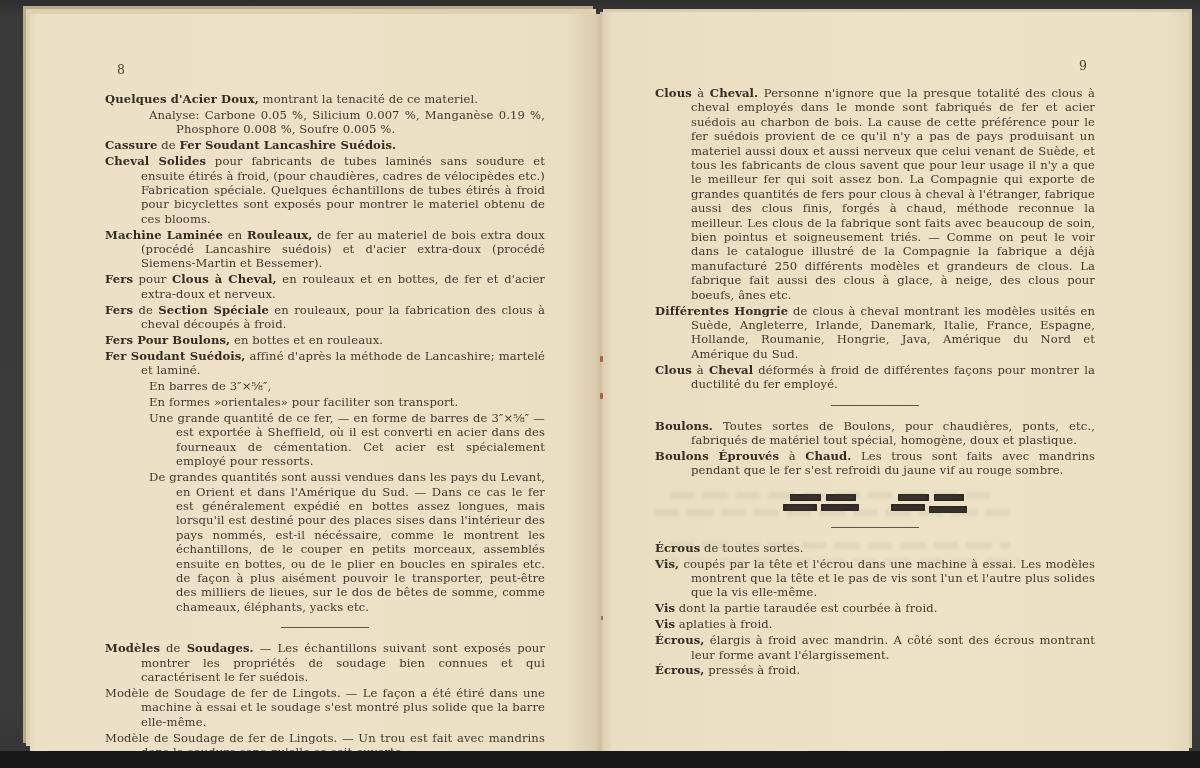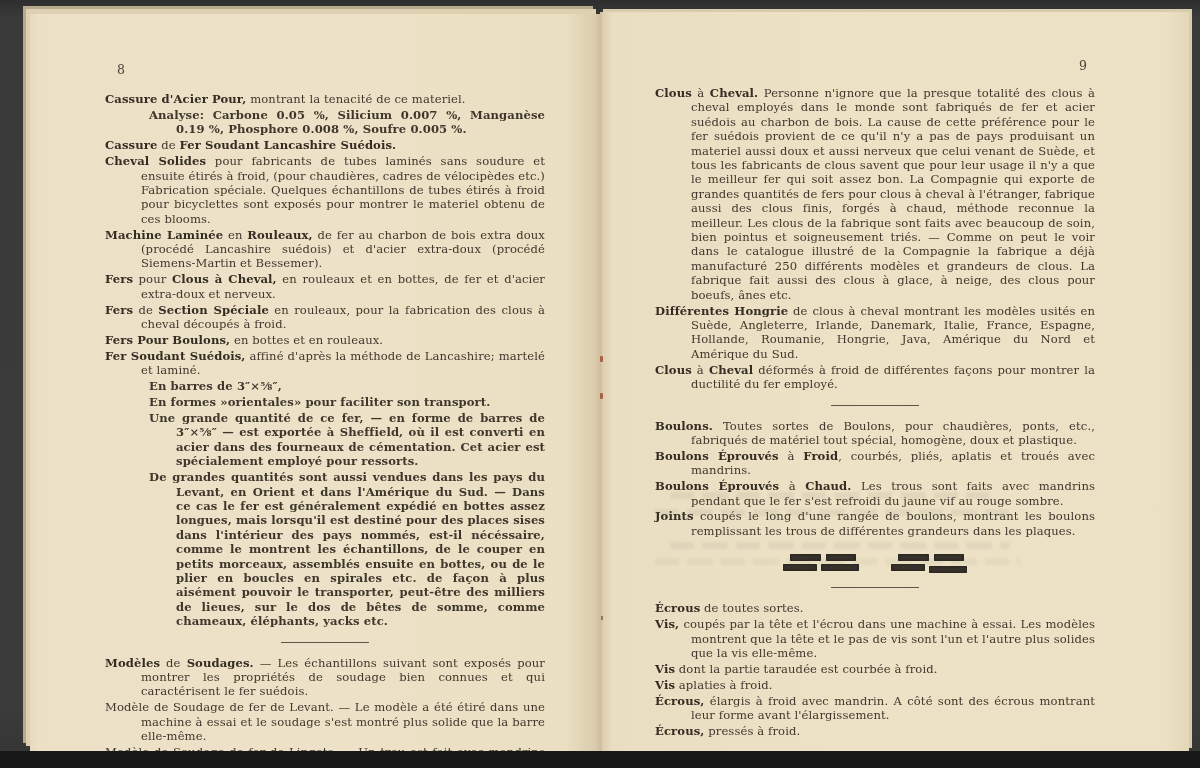--- a/index.html
+++ b/index.html
@@ -24,21 +24,21 @@
   .page-inner{position:relative;height:100%;box-sizing:border-box;}
   .page-left .page-inner{padding:48px 55px 0 75px;}
   .page-right .page-inner{padding:46px 94px 0 55px;}
   .page-number{font-size:12.5px;margin:0 0 15px 12px;color:#4a4135;}
   .page-right .page-number{text-align:right;margin:0 8px 13px 0;}
   .para{
     margin:1.5px 0 0 0;font-size:11.6px;line-height:14.4px;
     text-align:justify;letter-spacing:.1px;
   }
   .ind-entry{padding-left:36px;text-indent:-36px;}
-  .ind-sub{padding-left:71px;text-indent:-27px;font-weight:bold;}
+  .ind-sub{padding-left:71px;text-indent:-27px;}
   .lead{font-weight:bold;color:#352d23;}
   .divider{width:88px;border-top:1.4px solid #5f564a;margin:13px auto;}
   .joints{display:flex;justify-content:center;gap:32px;margin:16px 0 10px;}
   .joint{position:relative;width:76px;height:20px;}
   .jb{position:absolute;background:#36312b;border-radius:1px;box-shadow:inset 0 0 3px #1e1a16;}
   .jb.tl{left:7px;top:0;width:31px;height:7px;}
   .jb.tr{left:43px;top:0;width:30px;height:7px;}
   .jb.bl{left:0;top:10px;width:34px;height:7px;}
   .jb.br{left:38px;top:10px;width:38px;height:7px;}
   .joint.variant .jb.br{top:12px;}
@@ -53,53 +53,51 @@
 </style>
 </head>
 <body>
 
 <div class="scene">
 
   <div class="page page-left">
     <div class="page-inner">
       <div class="page-number">8</div>
       <div>
-          <p class="para ind-entry"><span class="lead">Cassure d'Acier Pour,</span><span class="txt"> montrant la tenacité de ce materiel.</span></p>
+          <p class="para ind-entry"><span class="lead">Quelques d'Acier Doux,</span><span class="txt"> montrant la tenacité de ce materiel.</span></p>
           <p class="para ind-sub"><span class="txt">Analyse: Carbone 0.05 %, Silicium 0.007 %, Manganèse 0.19 %, Phosphore 0.008 %, Soufre 0.005 %.</span></p>
           <p class="para ind-entry"><span class="lead">Cassure</span><span class="txt"> de </span><span class="lead">Fer Soudant Lancashire Suédois.</span></p>
           <p class="para ind-entry"><span class="lead">Cheval Solides</span><span class="txt"> pour fabricants de tubes laminés sans soudure et ensuite étirés à froid, (pour chaudières, cadres de vélocipèdes etc.)  Fabrication spéciale.  Quelques échantillons de tubes étirés à froid pour bicyclettes sont exposés pour montrer le materiel obtenu de ces blooms.</span></p>
-          <p class="para ind-entry"><span class="lead">Machine Laminée</span><span class="txt"> en </span><span class="lead">Rouleaux,</span><span class="txt"> de fer au charbon de bois extra doux (procédé Lancashire suédois) et d'acier extra-doux (procédé Siemens-Martin et Bessemer).</span></p>
+          <p class="para ind-entry"><span class="lead">Machine Laminée</span><span class="txt"> en </span><span class="lead">Rouleaux,</span><span class="txt"> de fer au materiel de bois extra doux (procédé Lancashire suédois) et d'acier extra-doux (procédé Siemens-Martin et Bessemer).</span></p>
           <p class="para ind-entry"><span class="lead">Fers</span><span class="txt"> pour </span><span class="lead">Clous à Cheval,</span><span class="txt"> en rouleaux et en bottes, de fer et d'acier extra-doux et nerveux.</span></p>
           <p class="para ind-entry"><span class="lead">Fers</span><span class="txt"> de </span><span class="lead">Section Spéciale</span><span class="txt"> en rouleaux, pour la fabrication des clous à cheval découpés à froid.</span></p>
           <p class="para ind-entry"><span class="lead">Fers Pour Boulons,</span><span class="txt"> en bottes et en rouleaux.</span></p>
           <p class="para ind-entry"><span class="lead">Fer Soudant Suédois,</span><span class="txt"> affiné d'après la méthode de Lancashire; martelé et laminé.</span></p>
           <p class="para ind-sub"><span class="txt">En barres de 3″×⁵⁄₈″,</span></p>
           <p class="para ind-sub"><span class="txt">En formes »orientales» pour faciliter son transport.</span></p>
           <p class="para ind-sub"><span class="txt">Une grande quantité de ce fer, — en forme de barres de 3″×⁵⁄₈″ — est exportée à Sheffield, où il est converti en acier dans des fourneaux de cémentation.  Cet acier est spécialement employé pour ressorts.</span></p>
           <p class="para ind-sub"><span class="txt">De grandes quantités sont aussi vendues dans les pays du Levant, en Orient et dans l'Amérique du Sud. — Dans ce cas le fer est généralement expédié en bottes assez longues, mais lorsqu'il est destiné pour des places sises dans l'intérieur des pays nommés, est-il nécéssaire, comme le montrent les échantillons, de le couper en petits morceaux, assemblés ensuite en bottes, ou de le plier en boucles en spirales etc. de façon à plus aisément pouvoir le transporter, peut-être des milliers de lieues, sur le dos de bêtes de somme, comme chameaux, éléphants, yacks etc.</span></p>
           <div class="divider"></div>
           <p class="para ind-entry"><span class="lead">Modèles</span><span class="txt"> de </span><span class="lead">Soudages.</span><span class="txt"> — Les échantillons suivant sont exposés pour montrer les propriétés de soudage bien connues et qui caractérisent le fer suédois.</span></p>
-          <p class="para ind-entry"><span class="txt">Modèle de Soudage de fer de Levant. — Le modèle a été étiré dans une machine à essai et le soudage s'est montré plus solide que la barre elle-même.</span></p>
+          <p class="para ind-entry"><span class="txt">Modèle de Soudage de fer de Lingots. — Le façon a été étiré dans une machine à essai et le soudage s'est montré plus solide que la barre elle-même.</span></p>
           <p class="para ind-entry"><span class="txt">Modèle de Soudage de fer de Lingots. — Un trou est fait avec mandrins dans la soudure sans qu'elle se soit ouverte.</span></p>
         </div>
     </div>
   </div>
 
   <div class="page page-right">
     <div class="page-inner">
       <div class="page-number">9</div>
       <div>
           <p class="para ind-entry"><span class="lead">Clous</span><span class="txt"> à </span><span class="lead">Cheval.</span><span class="txt">  Personne n'ignore que la presque totalité des clous à cheval employés dans le monde sont fabriqués de fer et acier suédois au charbon de bois.  La cause de cette préférence pour le fer suédois provient de ce qu'il n'y a pas de pays produisant un materiel aussi doux et aussi nerveux que celui venant de Suède, et tous les fabricants de clous savent que pour leur usage il n'y a que le meilleur fer qui soit assez bon.  La Compagnie qui exporte de grandes quantités de fers pour clous à cheval à l'étranger, fabrique aussi des clous finis, forgés à chaud, méthode reconnue la meilleur.  Les clous de la fabrique sont faits avec beaucoup de soin, bien pointus et soigneusement triés. — Comme on peut le voir dans le catalogue illustré de la Compagnie la fabrique a déjà manufacturé 250 différents modèles et grandeurs de clous.  La fabrique fait aussi des clous à glace, à neige, des clous pour boeufs, ânes etc.</span></p>
           <p class="para ind-entry"><span class="lead">Différentes Hongrie</span><span class="txt"> de clous à cheval montrant les modèles usités en Suède, Angleterre, Irlande, Danemark, Italie, France, Espagne, Hollande, Roumanie, Hongrie, Java, Amérique du Nord et Amérique du Sud.</span></p>
           <p class="para ind-entry"><span class="lead">Clous</span><span class="txt"> à </span><span class="lead">Cheval</span><span class="txt"> déformés à froid de différentes façons pour montrer la ductilité du fer employé.</span></p>
           <div class="divider"></div>
           <p class="para ind-entry"><span class="lead">Boulons.</span><span class="txt">  Toutes sortes de Boulons, pour chaudières, ponts, etc., fabriqués de matériel tout spécial, homogène, doux et plastique.</span></p>
-          <p class="para ind-entry"><span class="lead">Boulons Éprouvés</span><span class="txt"> à </span><span class="lead">Froid</span><span class="txt">, courbés, pliés, aplatis et troués avec mandrins.</span></p>
           <p class="para ind-entry"><span class="lead">Boulons Éprouvés</span><span class="txt"> à </span><span class="lead">Chaud.</span><span class="txt">  Les trous sont faits avec mandrins pendant que le fer s'est refroidi du jaune vif au rouge sombre.</span></p>
-          <p class="para ind-entry"><span class="lead">Joints</span><span class="txt"> coupés le long d'une rangée de boulons, montrant les boulons remplissant les trous de différentes grandeurs dans les plaques.</span></p>
           <div class="joints">
             <div class="joint">
               <div class="jb tl"></div>
               <div class="jb tr"></div>
               <div class="jb bl"></div>
               <div class="jb br"></div>
             </div>
             <div class="joint variant">
               <div class="jb tl"></div>
               <div class="jb tr"></div>

